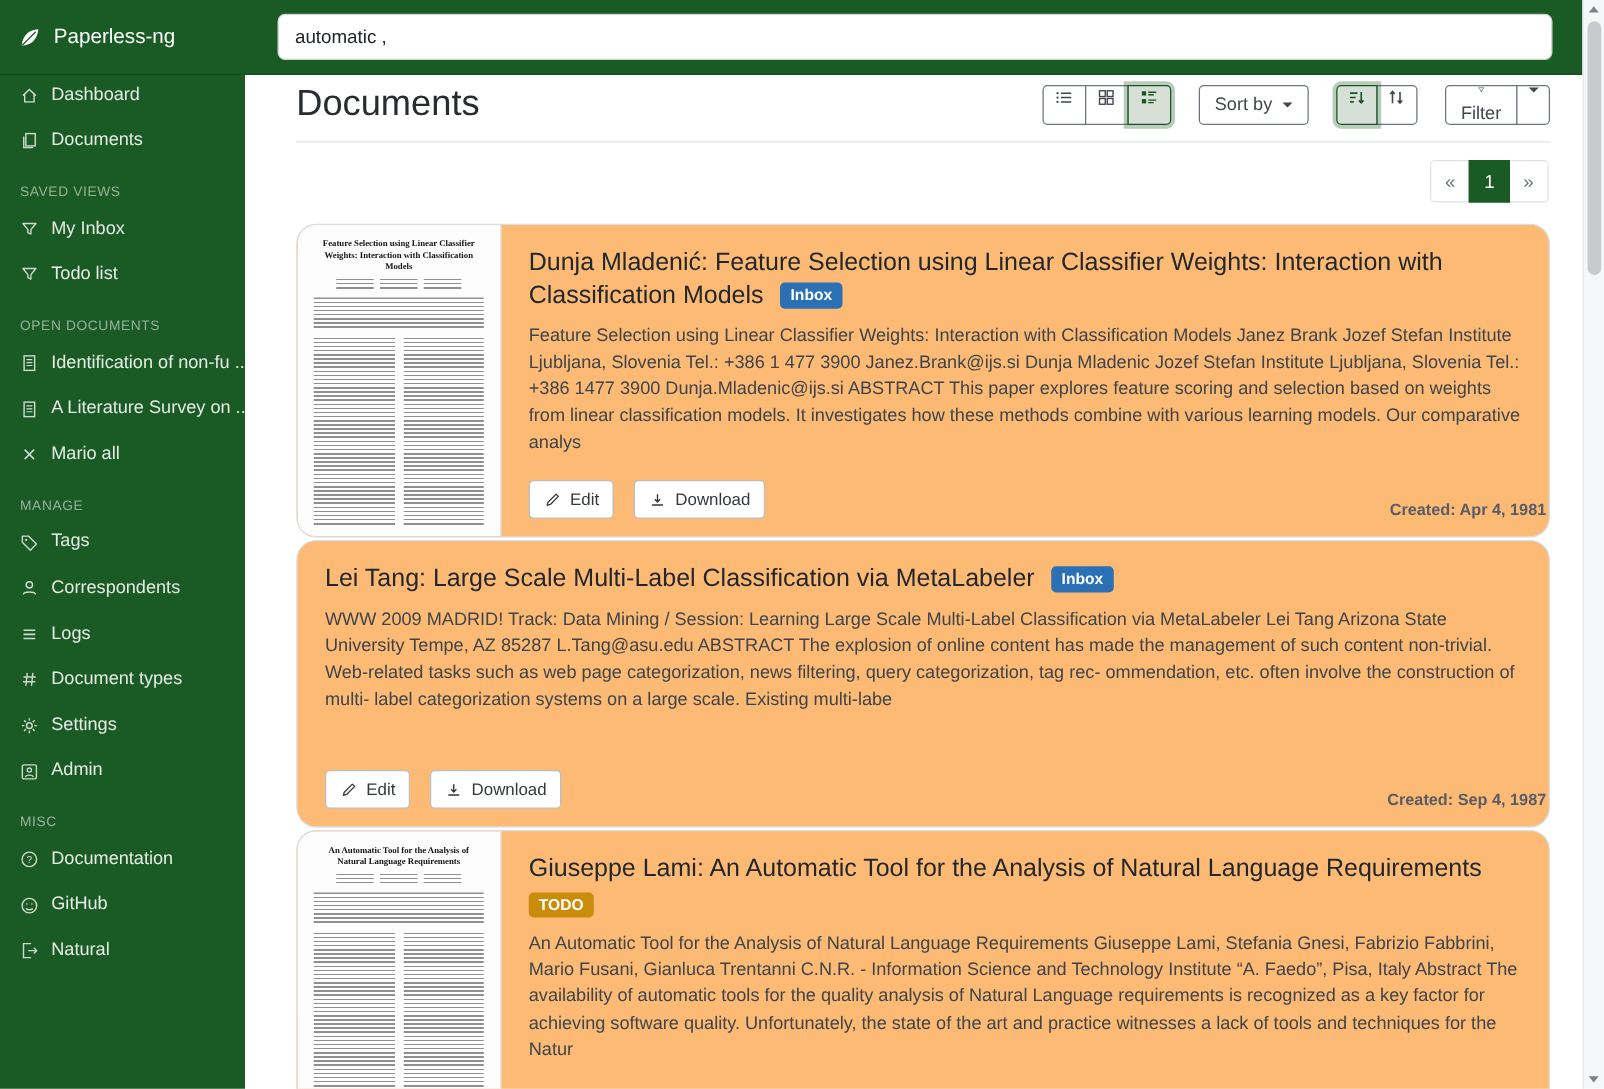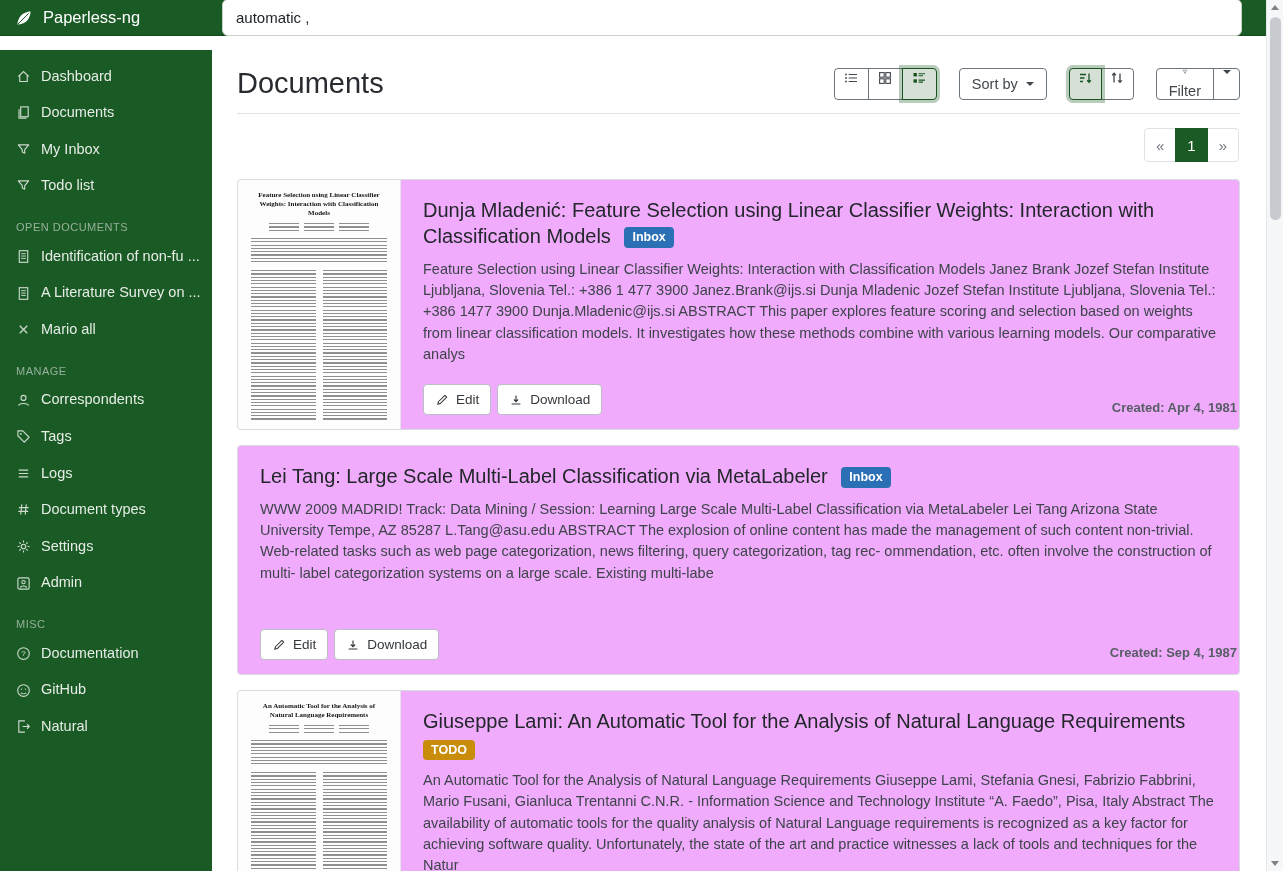--- a/index.html
+++ b/index.html
@@ -5,33 +5,33 @@
   * { box-sizing: border-box; }
   html,body { margin:0; padding:0; }
   body {
     width:1283px; height:871px; overflow:hidden; position:relative;
     font-family:"Liberation Sans", sans-serif; background:#fff; color:#212529;
   }
   :root, body { --green:#1a5a25; --green-dark:#15481e; }
 
   
   .topbar{
-    position:fixed; top:0; left:0; right:17px; height:36px; background:var(--green);
+    position:fixed; top:0; left:0; right:17px; height:60px; background:var(--green);
     display:flex; align-items:center; z-index:6; border-bottom:1px solid rgba(0,0,0,.18);
   }
   .brand{ width:212px; flex:none; display:flex; align-items:center; gap:9px; padding:0 14px; color:#fff; font-size:16.5px; cursor:pointer;}
   .brand-ic{ width:20px; height:20px; flex:none; }
   .search-input{
     flex:1; margin:0 24px 0 10px; height:37px; border-radius:6px; border:1px solid #c9d4c9;
     background:#fff; padding:0 13px; font-size:15px; color:#212529; outline:none;
   }
 
   
   .sidebar{
-    position:fixed; top:50px; left:0; bottom:0; width:212px; background:var(--green);
+    position:fixed; top:50px; left:0; bottom:0; width:196px; background:var(--green);
     overflow:hidden; padding-top:8px; z-index:5;
   }
   .nav-item{ display:flex; align-items:center; gap:10px; padding:8.5px 16px; color:#e6ece6; font-size:14.5px; cursor:pointer; line-height:1.35; white-space:nowrap;}
   .nav-item .ic{ width:15px; height:15px; flex:none; opacity:.88; }
   .sec-title{ padding:17px 16px 5px; font-size:11px; color:#97b09c; letter-spacing:.5px; }
 
   .ic, .bic { display:inline-block; }
 
   
   .main{
@@ -68,22 +68,22 @@
   .page-btn{
     min-width:32px; height:34px; display:inline-flex; align-items:center; justify-content:center;
     border:1px solid #dee2e6; background:#fff; color:#6c757d; font-size:15px; margin-left:-1px; padding:0 11px; cursor:pointer;
   }
   .page-btn.first{ border-radius:4px 0 0 4px; margin-left:0; }
   .page-btn.last{ border-radius:0 4px 4px 0; }
   .page-btn.active{ background:var(--green); border-color:var(--green); color:#fff; z-index:1; font-weight:400; }
 
   
   .card{
-    display:flex; border:1px solid #d8dde2; border-radius:4px; margin-bottom:15px;
-    background:#f0abfc; min-height:230px; position:relative; overflow:hidden;
+    display:flex; border:1px solid #d8dde2; border-radius:16px; margin-bottom:2px;
+    background:#fdba74; min-height:230px; position:relative; overflow:hidden;
   }
   .thumb{
     width:163px; flex:none; border-right:1px solid #e2e6ea; background:#fdfdfd;
     padding:9px 13px; overflow:hidden; cursor:pointer;
   }
   .thumb-title{
     font-family:"Liberation Serif", serif; font-size:7px; font-weight:bold; text-align:center;
     color:#141414; line-height:1.3; margin:2px 0 5px;
   }
   .tl{ background:repeating-linear-gradient(180deg,#8f8f8f 0 1.2px,transparent 1.2px 3.3px); }
@@ -96,21 +96,21 @@
   .card-main{ flex:1; padding:17px 20px 12px 22px; display:flex; flex-direction:column; min-width:0; }
   .card-title{ font-size:20px; color:#23272b; line-height:1.32; margin:0 0 9px; font-weight:400; cursor:pointer; }
   .badge{
     display:inline-block; color:#fff; font-size:12.5px; font-weight:700; padding:4px 8px;
     border-radius:4px; line-height:1; cursor:pointer; vertical-align:2px;
   }
   .badge.inbox{ background:#2b6fb5; margin-left:8px; }
   .badge.todo{ background:#c98d0b; margin-left:0; }
   .badge-row{ margin:1px 0 10px; }
   .card-excerpt{ font-size:14.5px; line-height:1.47; color:#3e444a; margin:0 0 12px; }
-  .card-actions{ margin-top:auto; display:flex; gap:6px; padding-bottom:2px; }
+  .card-actions{ margin-top:auto; display:flex; gap:16px; padding-bottom:2px; }
   .act-btn{
     display:inline-flex; align-items:center; gap:7px; height:31px; padding:0 11px; font-size:13.5px;
     color:#33383d; background:#fff; border:1px solid #b9bfc5; border-radius:4px; cursor:pointer;
   }
   .act-btn .tico{ width:14px; height:14px; }
   .created{ position:absolute; right:2px; bottom:14px; font-size:13px; color:#575d64;font-weight:bold; }
 
   
   .scrollbar{
     position:fixed; top:0; right:0; bottom:0; width:17px; background:#f6f7f8;
@@ -144,20 +144,21 @@
     <span>Dashboard</span>
   </div>
   <div class="nav-item">
     <svg class="ic" viewBox="0 0 16 16">
         <rect x="5" y="2" width="8" height="10.5" fill="none" stroke="currentColor" stroke-width="1.2"></rect>
         <path d="M3.2 4.5V14h8" fill="none" stroke="currentColor" stroke-width="1.2"></path>
       </svg>
     <span>Documents</span>
   </div>
 
+  <div class="sec-title">SAVED VIEWS</div>
   <div class="nav-item">
     <svg class="ic" viewBox="0 0 16 16">
         <path d="M2.5 3h11L9.3 8.2V12l-2.6-1.3V8.2Z" fill="none" stroke="currentColor" stroke-width="1.2" stroke-linejoin="round"></path>
       </svg>
     <span>My Inbox</span>
   </div>
   <div class="nav-item">
     <svg class="ic" viewBox="0 0 16 16">
         <path d="M2.5 3h11L9.3 8.2V12l-2.6-1.3V8.2Z" fill="none" stroke="currentColor" stroke-width="1.2" stroke-linejoin="round"></path>
       </svg>
@@ -182,31 +183,31 @@
   <div class="nav-item">
     <svg class="ic" viewBox="0 0 16 16">
         <path d="M4 4l8 8M12 4l-8 8" stroke="currentColor" stroke-width="1.4"></path>
       </svg>
     <span>Mario all</span>
   </div>
 
   <div class="sec-title">MANAGE</div>
   <div class="nav-item">
     <svg class="ic" viewBox="0 0 16 16">
+        <path d="M2 2h5.2L14 8.8 8.8 14 2 7.2Z" fill="none" stroke="currentColor" stroke-width="1.2" stroke-linejoin="round"></path>
+        <circle cx="5.2" cy="5.2" r="1" fill="currentColor"></circle>
+      </svg>
+    <span>Tags</span>
+  </div>
+  <div class="nav-item">
+    <svg class="ic" viewBox="0 0 16 16">
         <circle cx="8" cy="5.2" r="2.7" fill="none" stroke="currentColor" stroke-width="1.2"></circle>
         <path d="M2.8 13.5c0-3 10.4-3 10.4 0" fill="none" stroke="currentColor" stroke-width="1.2"></path>
       </svg>
     <span>Correspondents</span>
-  </div>
-  <div class="nav-item">
-    <svg class="ic" viewBox="0 0 16 16">
-        <path d="M2 2h5.2L14 8.8 8.8 14 2 7.2Z" fill="none" stroke="currentColor" stroke-width="1.2" stroke-linejoin="round"></path>
-        <circle cx="5.2" cy="5.2" r="1" fill="currentColor"></circle>
-      </svg>
-    <span>Tags</span>
   </div>
   <div class="nav-item">
     <svg class="ic" viewBox="0 0 16 16">
         <path d="M3 4.5h10M3 8h10M3 11.5h10" stroke="currentColor" stroke-width="1.3"></path>
       </svg>
     <span>Logs</span>
   </div>
   <div class="nav-item">
     <svg class="ic" viewBox="0 0 16 16">
         <path d="M6.2 2.5 5 13.5M11 2.5 9.8 13.5M3 6h10.5M2.5 10H13" fill="none" stroke="currentColor" stroke-width="1.2"></path>

